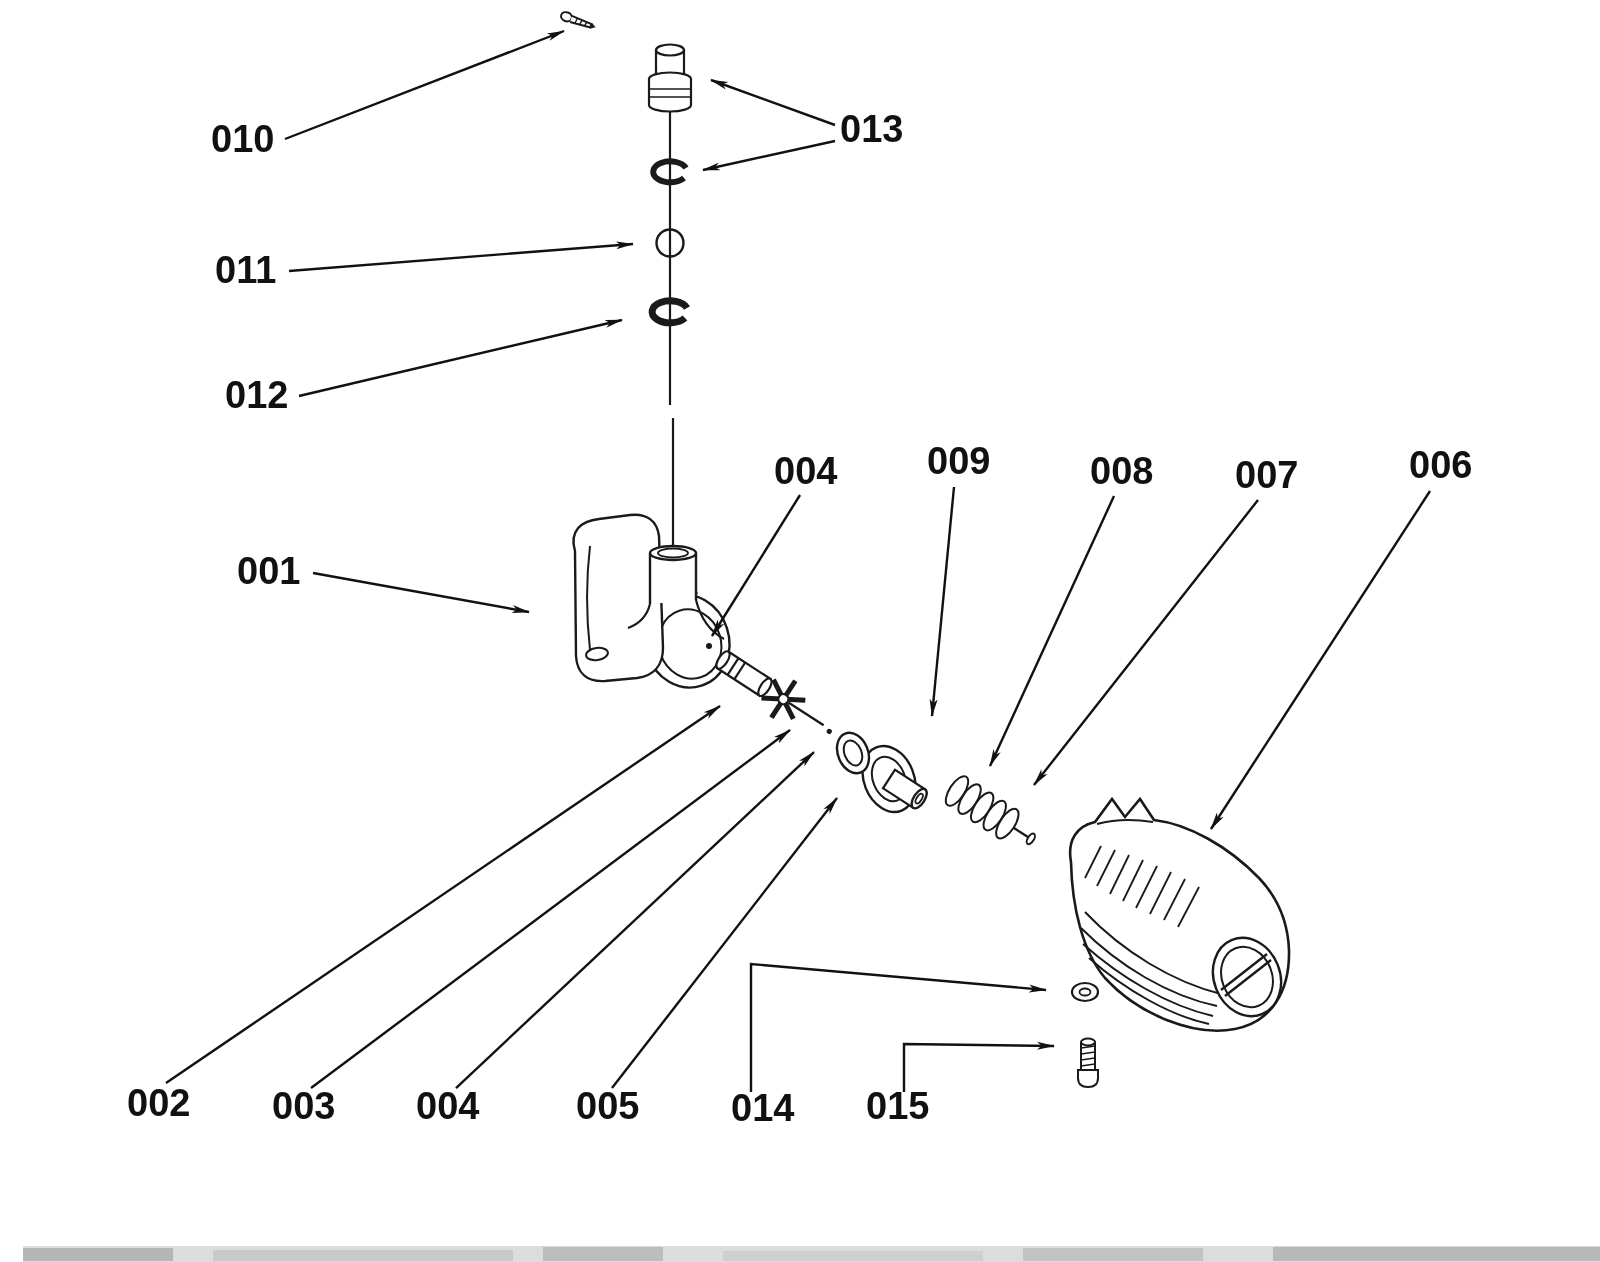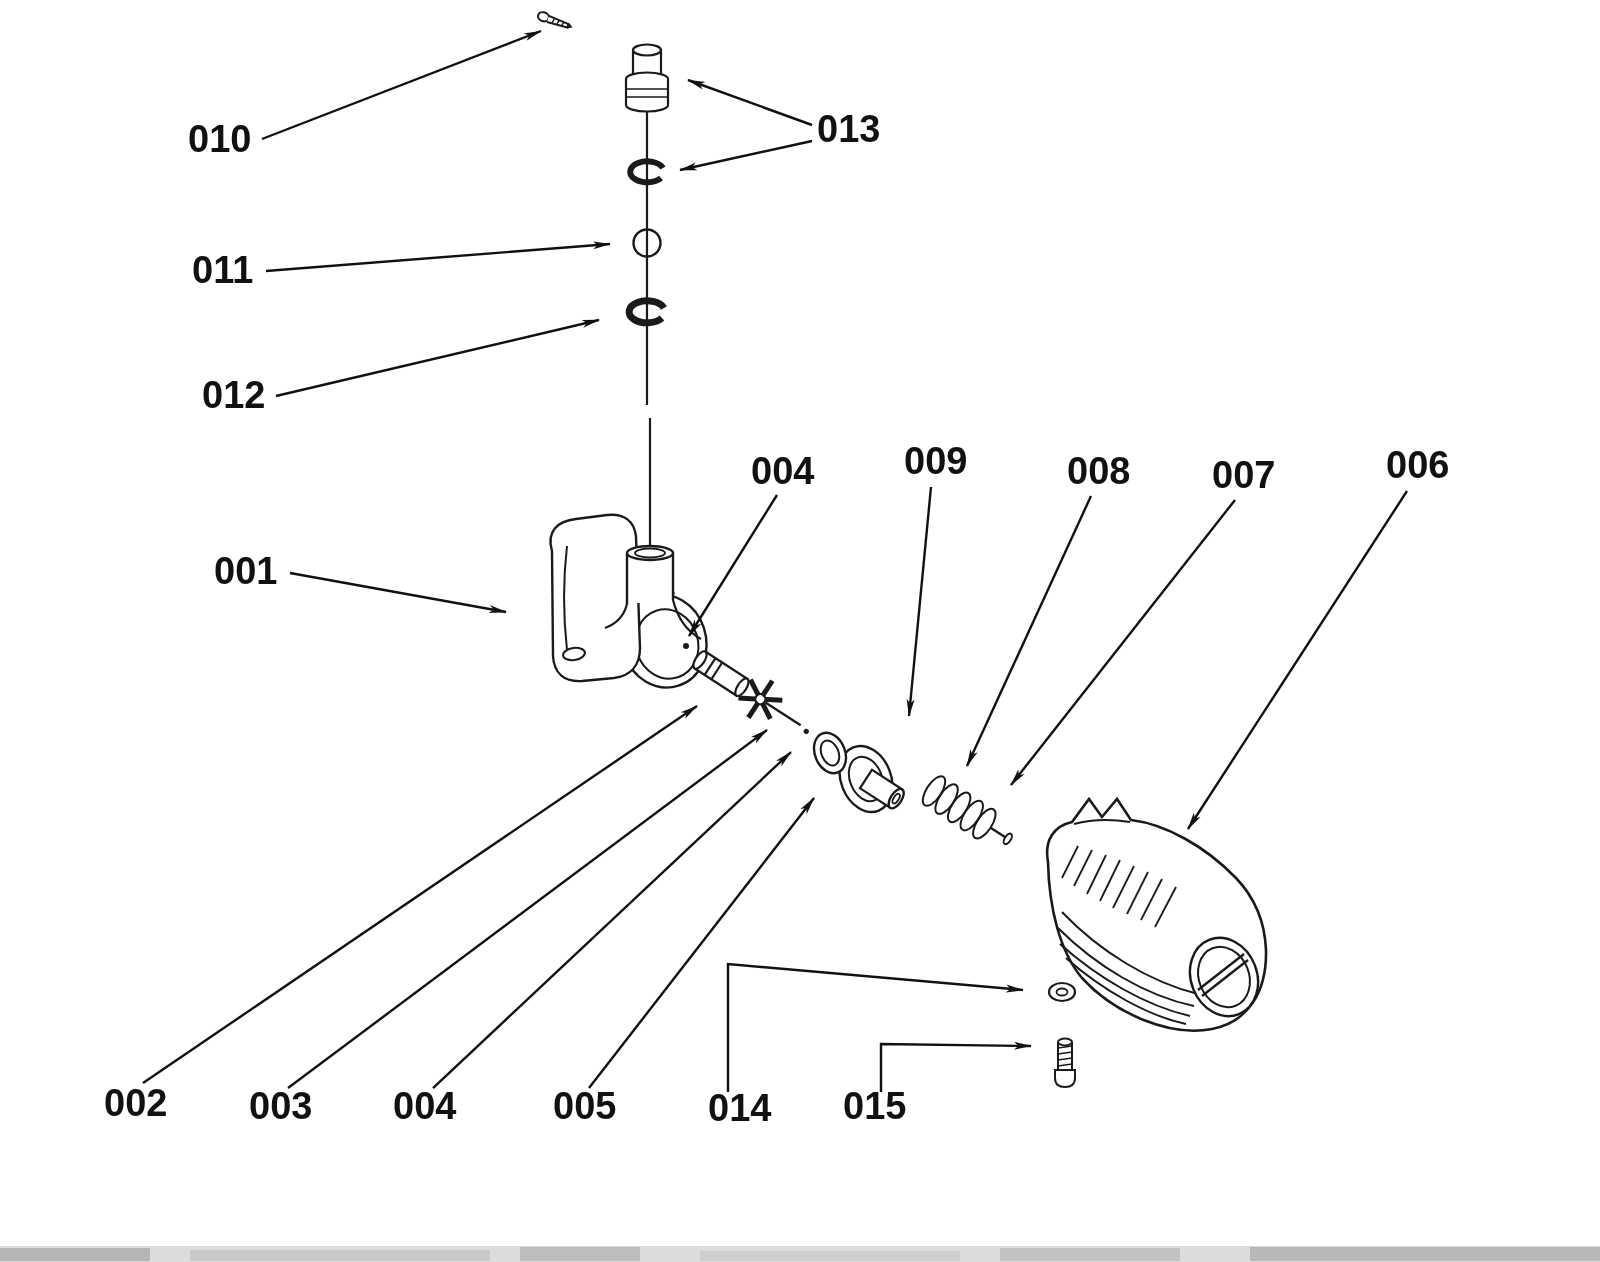--- a/index.html
+++ b/index.html
@@ -8,20 +8,21 @@
     width: 1600px;
     height: 1262px;
     background: #ffffff;
     overflow: hidden;
   }
   .diagram-wrap {
     position: relative;
     width: 1360px;
     height: 1262px;
     background: #ffffff;
+    padding-left: 23px;
   }
   svg { display: block; }
   .lbl {
     font-family: "Liberation Sans", sans-serif;
     font-weight: bold;
     font-size: 38px;
     fill: #111111;
   }
   .stroke { stroke: #1a1a1a; fill: none; }
 </style>

